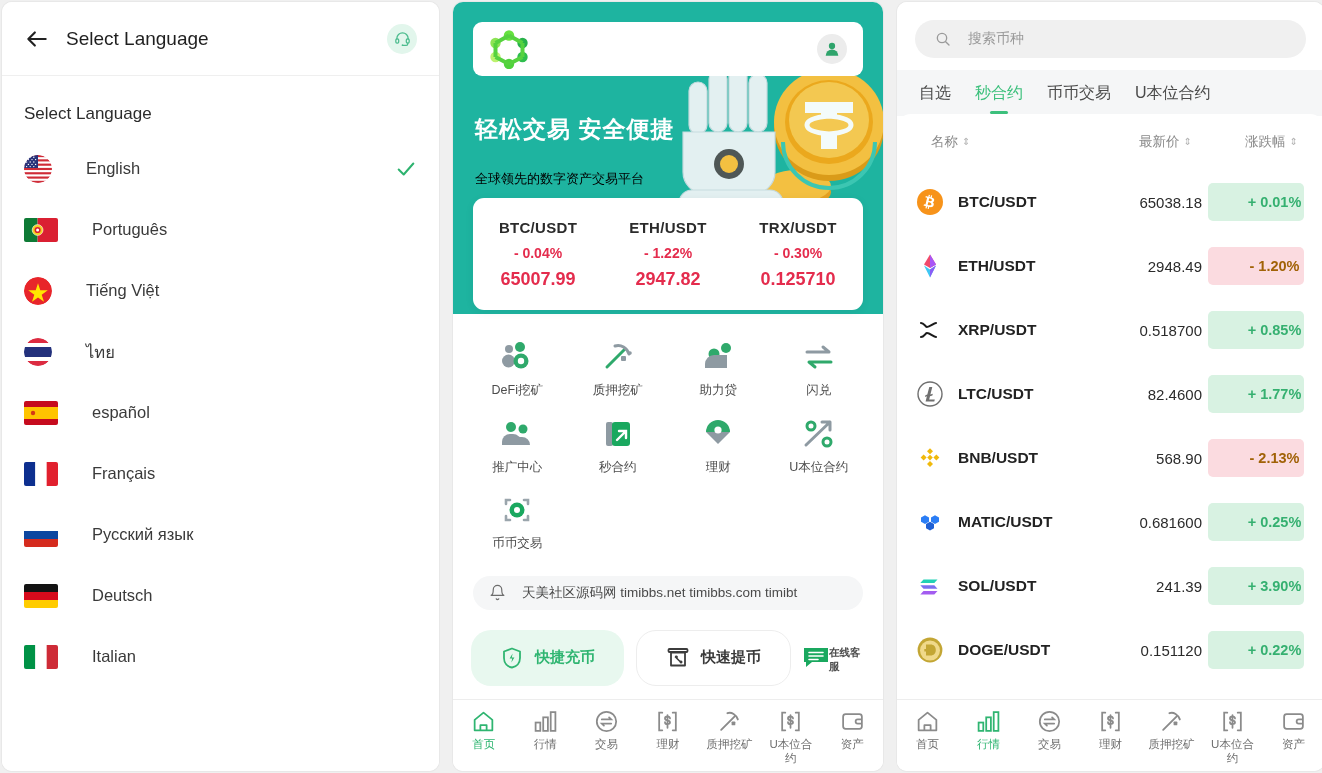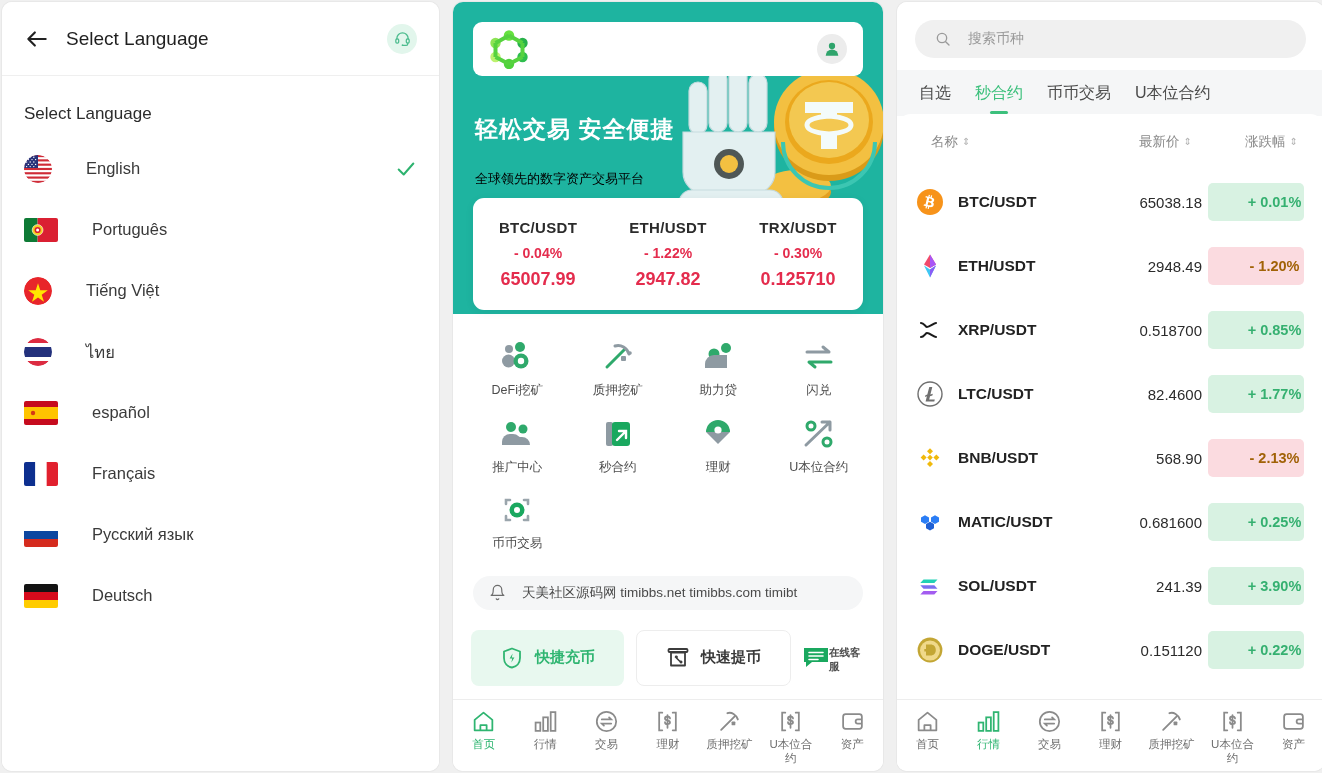--- a/index.html
+++ b/index.html
@@ -103,21 +103,21 @@
     overflow: hidden; white-space: nowrap;
   }
   .m-notice-ic { width: 17px; height: 17px; flex: none; color: #6d6d6d; }
   .m-notice-tx { margin-left: 16px; font-size: 13.5px; color: #4a4a4a; }
 
   .m-actions {
     margin: 20px 18px 0 18px; display: flex; align-items: stretch; gap: 12px;
     height: 56px;
   }
   .m-act {
-    flex: 1; border-radius: 8px; display: flex; align-items: center;
+    flex: 1; border-radius: 20px; display: flex; align-items: center;
     justify-content: center; gap: 11px;
   }
   .m-act.green { background: #e8f8ef; color: #2fb571; }
   .m-act.plain { background: #fff; border: 1px solid #ededed; color: #3a3a3a; }
   .m-act-ic { width: 24px; height: 24px; flex: none; }
   .m-act-lb { font-size: 15px; font-weight: bold; }
   .m-chat {
     width: 62px; display: flex; flex-direction: row; align-items: center;
     justify-content: center; flex: none; font-weight: bold;
   }
@@ -336,20 +336,30 @@
         <span class="flag">
           <svg viewBox="0 0 34 24" width="34" height="24">
             <rect width="34" height="8" fill="#131313"></rect>
             <rect y="8" width="34" height="8" fill="#d60b1c"></rect>
             <rect y="16" width="34" height="8" fill="#ffcc00"></rect>
           </svg>
         </span>
         <span class="lang-name">Deutsch</span>
       </div>
 
+      <div class="lang-row">
+        <span class="flag">
+          <svg viewBox="0 0 34 24" width="34" height="24">
+            <rect width="11.33" height="24" fill="#009246"></rect>
+            <rect x="11.33" width="11.34" height="24" fill="#fff"></rect>
+            <rect x="22.67" width="11.33" height="24" fill="#ce2b37"></rect>
+          </svg>
+        </span>
+        <span class="lang-name">Italian</span>
+      </div>
     </div>
   </div>
 
   <div class="panel p-mid">
     <div class="m-hero">
 
       <svg class="m-hero-art" viewBox="0 0 210 210">
         <g opacity=".95">
           <ellipse cx="118" cy="152" rx="34" ry="16" fill="#f0a11c"></ellipse>
           <ellipse cx="118" cy="146" rx="34" ry="16" fill="#ffc13c"></ellipse>

